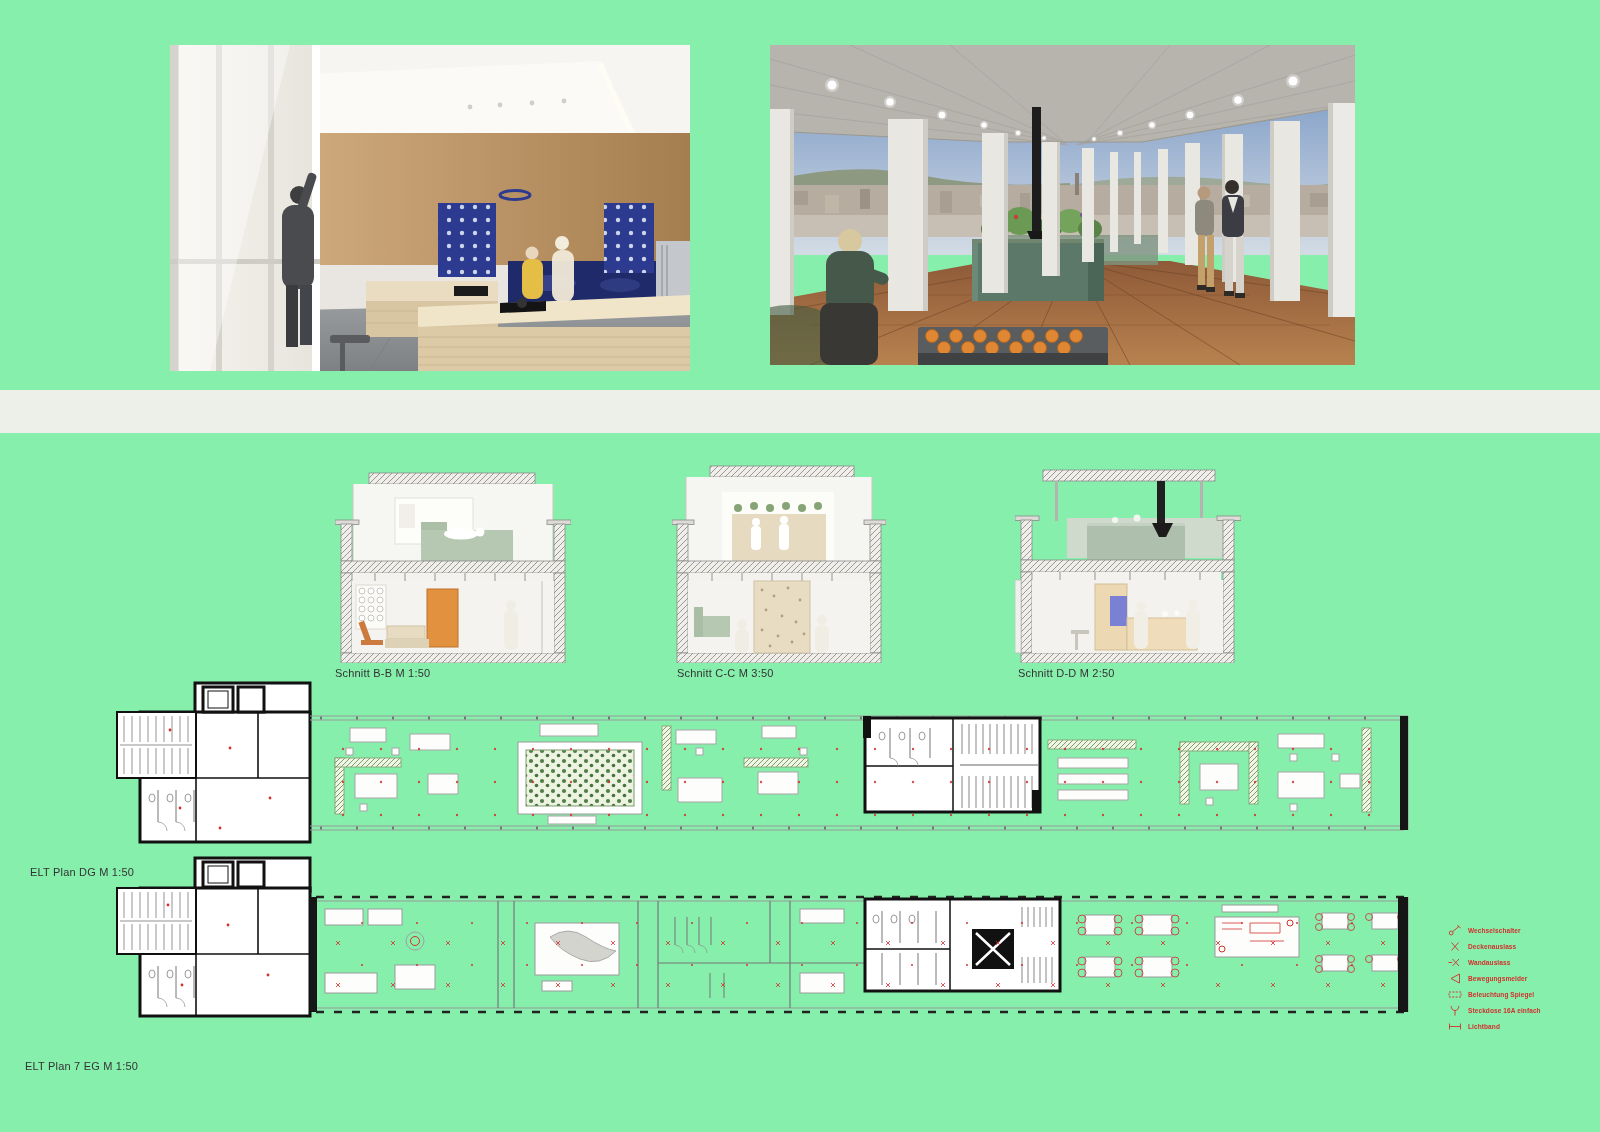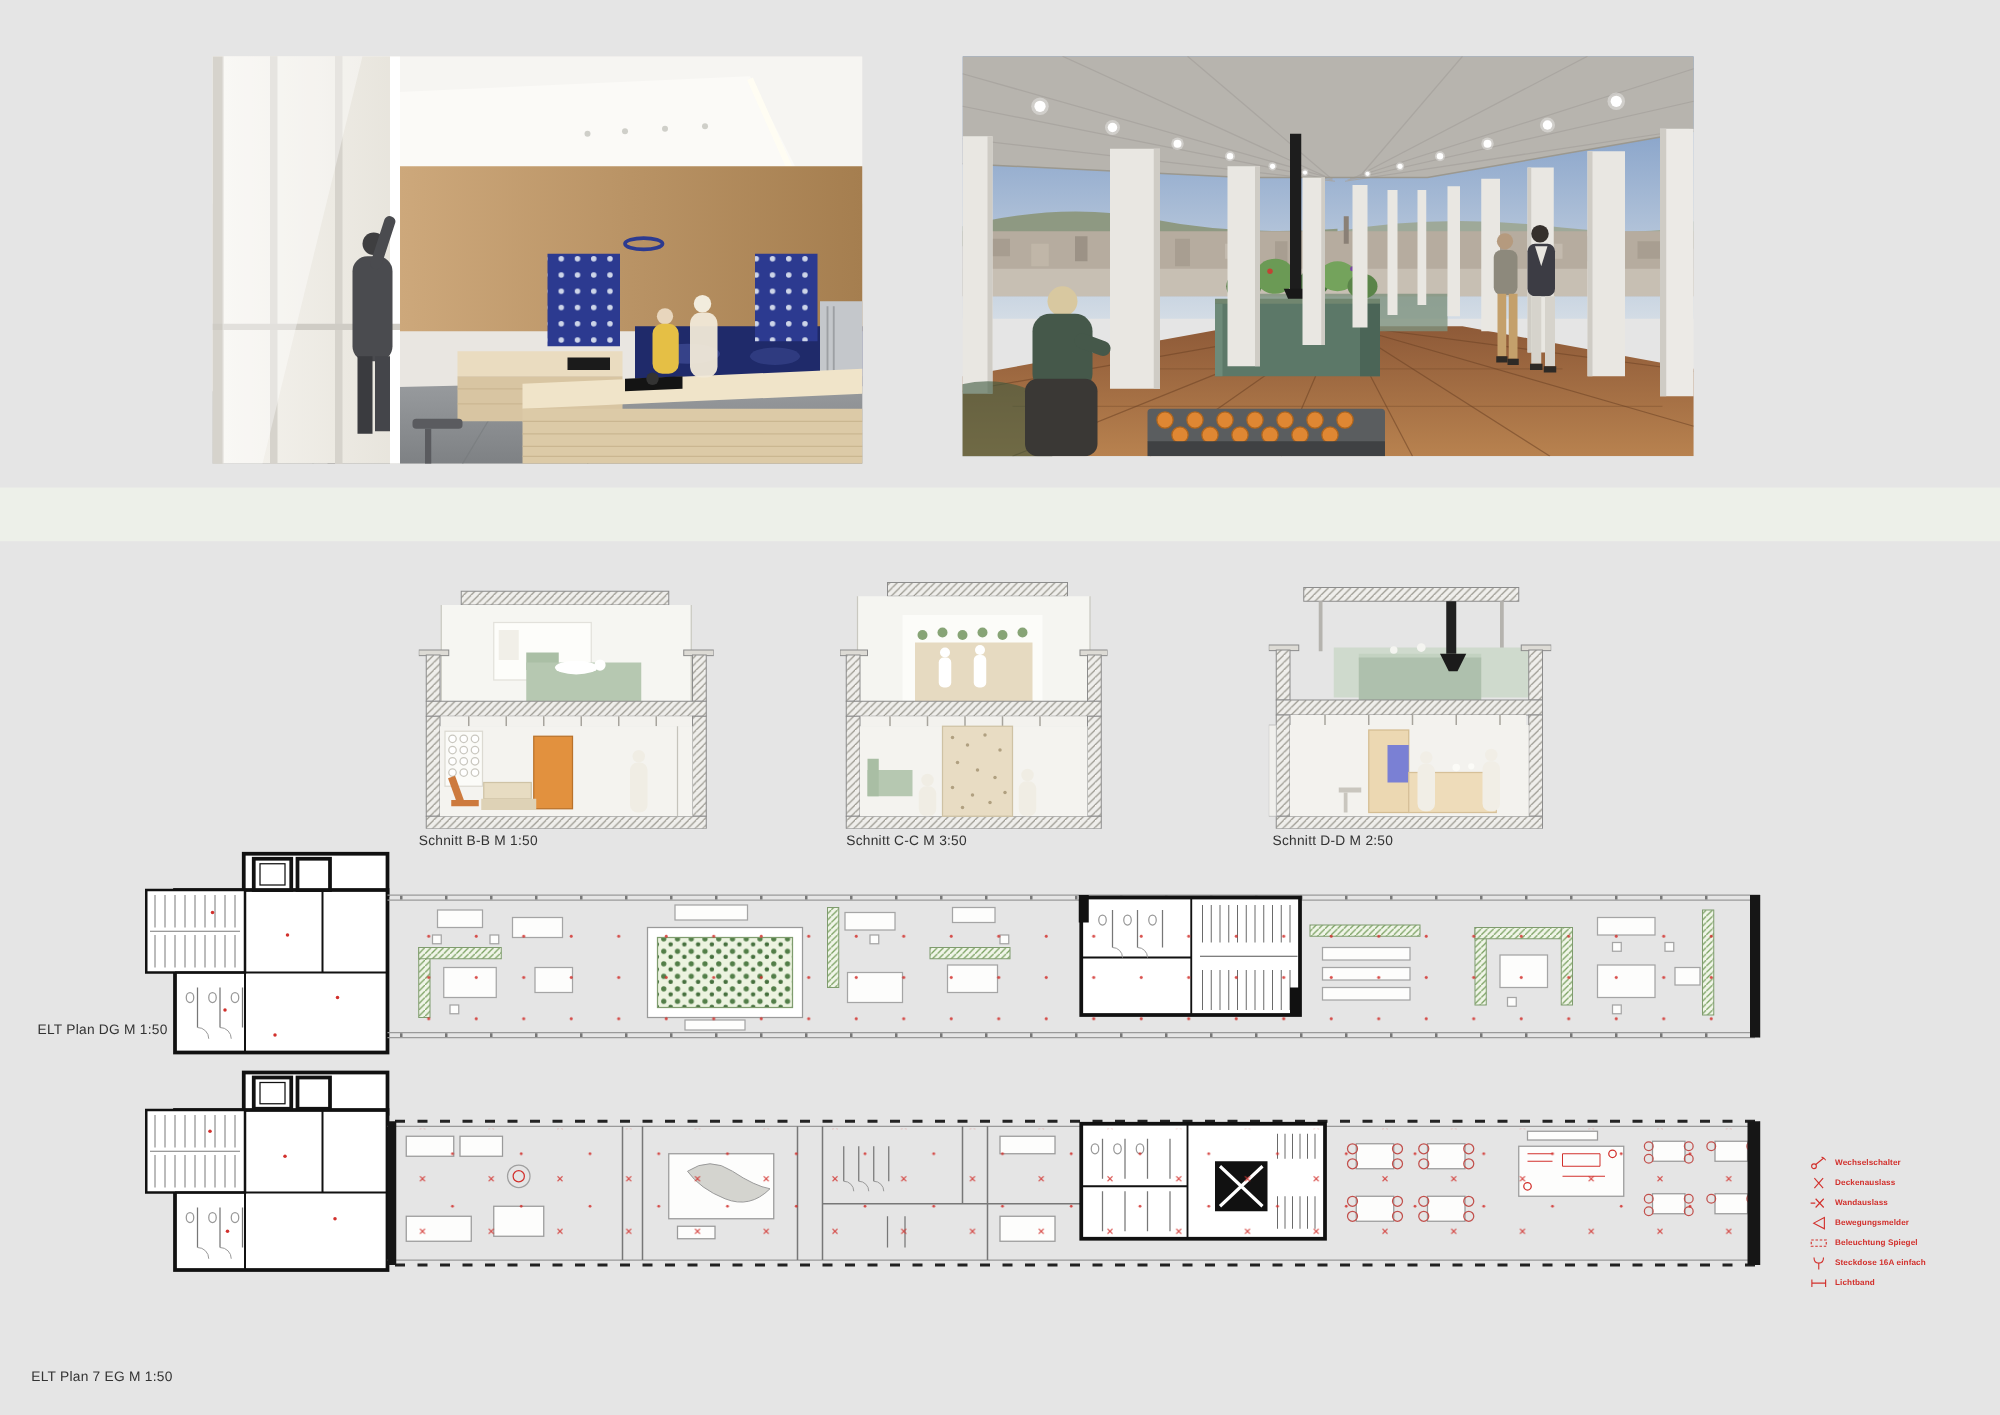--- a/index.html
+++ b/index.html
@@ -1,33 +1,33 @@
 <!DOCTYPE html>
 <html><head>
 <meta charset="utf-8">
 <style>
 *{margin:0;padding:0;box-sizing:border-box}
 html,body{width:1600px;height:1132px;background:#fff;font-family:"Liberation Sans",sans-serif}
-.board{position:relative;width:1600px;height:1132px;background:#e5e5e5;overflow:hidden}
+.board{position:relative;width:1600px;height:1132px;background:#86efac;overflow:hidden}
 .band{position:absolute;left:0;top:390px;width:1600px;height:43px;background:#edf0e9}
 .render{position:absolute;overflow:hidden}
 #render-interior{left:170px;top:45px;width:520px;height:326px}
 #render-rooftop{left:770px;top:45px;width:585px;height:320px}
 .drawing{position:absolute}
 #section-bb{left:335px;top:458px;width:236px;height:205px}
 #section-cc{left:672px;top:458px;width:214px;height:205px}
 #section-dd{left:1015px;top:458px;width:226px;height:205px}
 #plan-dg{left:110px;top:678px;width:1305px;height:170px}
 #plan-eg{left:110px;top:853px;width:1305px;height:170px}
 .label{position:absolute;font-size:11px;color:#333;letter-spacing:.2px;white-space:nowrap}
 #label-bb{left:335px;top:667px}
 #label-cc{left:677px;top:667px}
 #label-dd{left:1018px;top:667px}
-#label-dg{left:30px;top:818px}
-#label-eg{left:25px;top:1096px}
+#label-dg{left:30px;top:866px}
+#label-eg{left:25px;top:1060px}
 .legend{position:absolute;left:1448px;top:922px;width:150px}
 .legend-row{display:flex;align-items:center;height:16px}
 .legend-icon{width:14px;height:11px;margin-right:6px;flex:0 0 14px}
 .legend-label{font-size:6.5px;font-weight:bold;color:#d2302c;letter-spacing:.1px;white-space:nowrap}
 </style>
 </head>
 <body>
 
 <svg width="0" height="0" style="position:absolute" aria-hidden="true">
 <defs>

